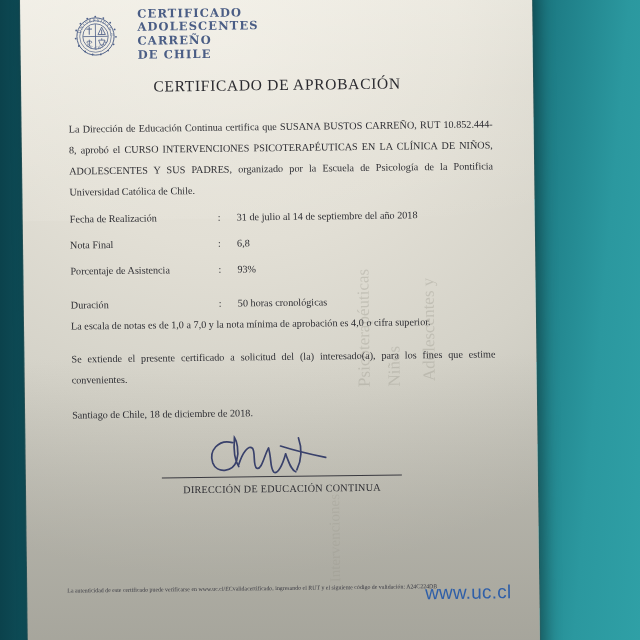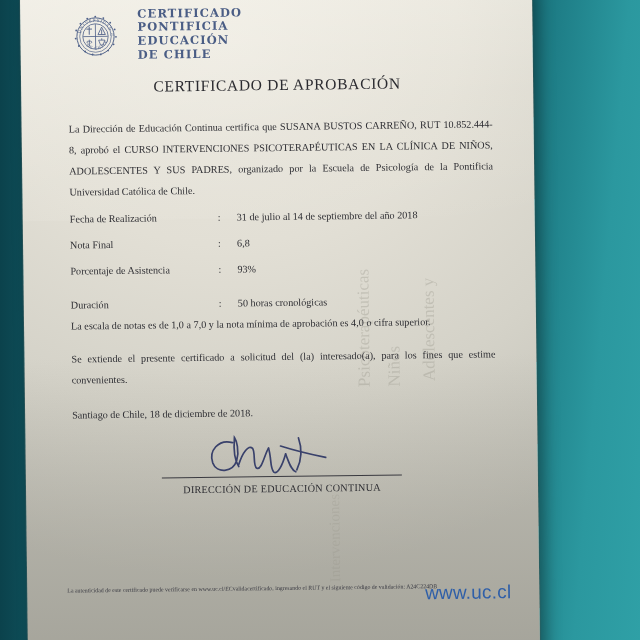--- a/index.html
+++ b/index.html
@@ -285,22 +285,22 @@
           </defs>
           <text font-size="6.4" fill="#50628a" font-family="DejaVu Serif, serif" letter-spacing="1.2">
             <textPath href="#ringTop" startOffset="6%">UNIVERSIDAD CATOLICA</textPath>
           </text>
           <text font-size="6" fill="#50628a" font-family="DejaVu Serif, serif" letter-spacing="1.4">
             <textPath href="#ringBottom" startOffset="24%">DE CHILE</textPath>
           </text>
         </svg>
         <div class="letterhead-text">
           <div>CERTIFICADO</div>
-          <div>PONTIFICIA</div>
-          <div>EDUCACIÓN</div>
+          <div>ADOLESCENTES</div>
+          <div>CARREÑO</div>
           <div>DE CHILE</div>
         </div>
       </div>
 
       <div class="doc-title">CERTIFICADO DE APROBACIÓN</div>
 
       <div class="body-block">
         <p class="para">La Dirección de Educación Continua certifica que SUSANA BUSTOS CARREÑO, RUT 10.852.444-8, aprobó el CURSO INTERVENCIONES PSICOTERAPÉUTICAS EN LA CLÍNICA DE NIÑOS, ADOLESCENTES Y SUS PADRES, organizado por la Escuela de Psicología de la Pontificia Universidad Católica de Chile.</p>
       </div>
 

